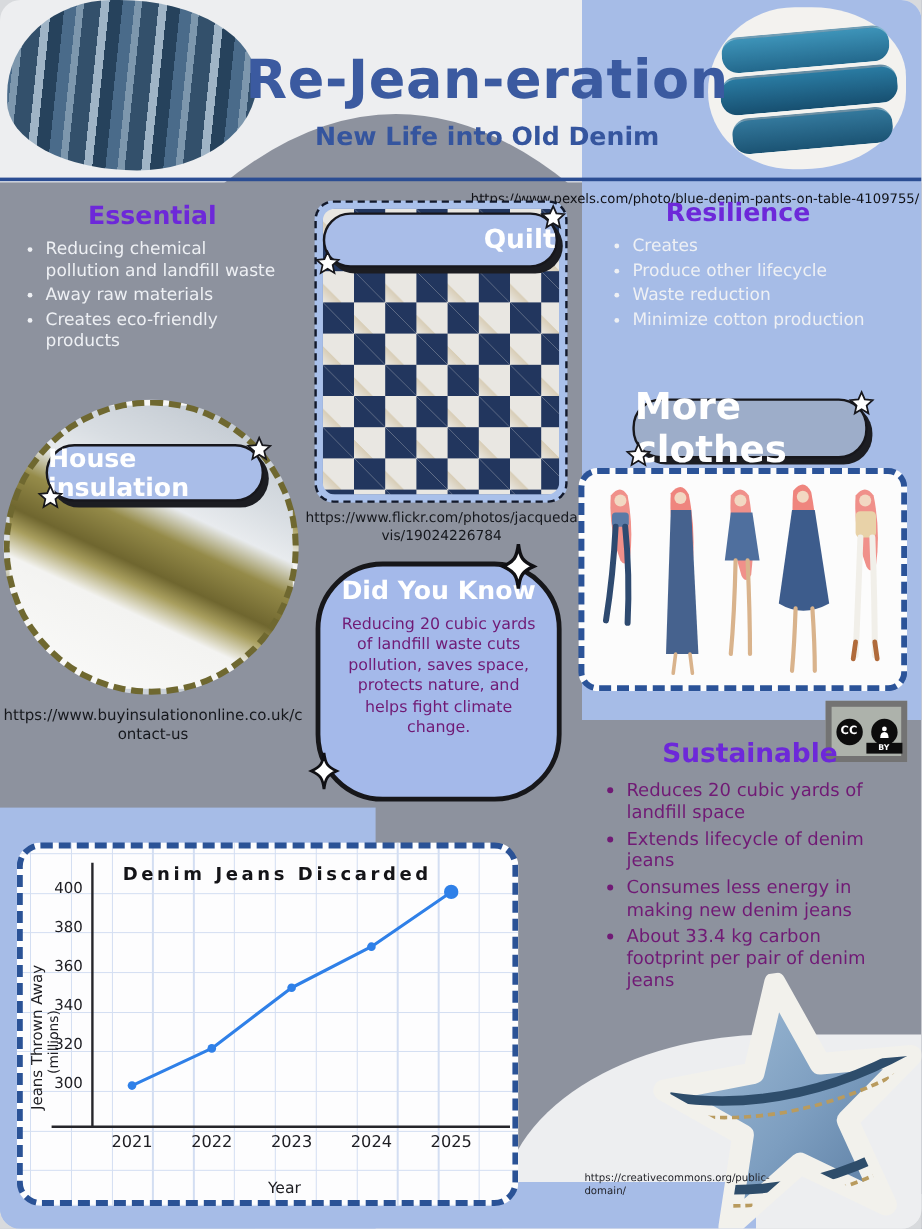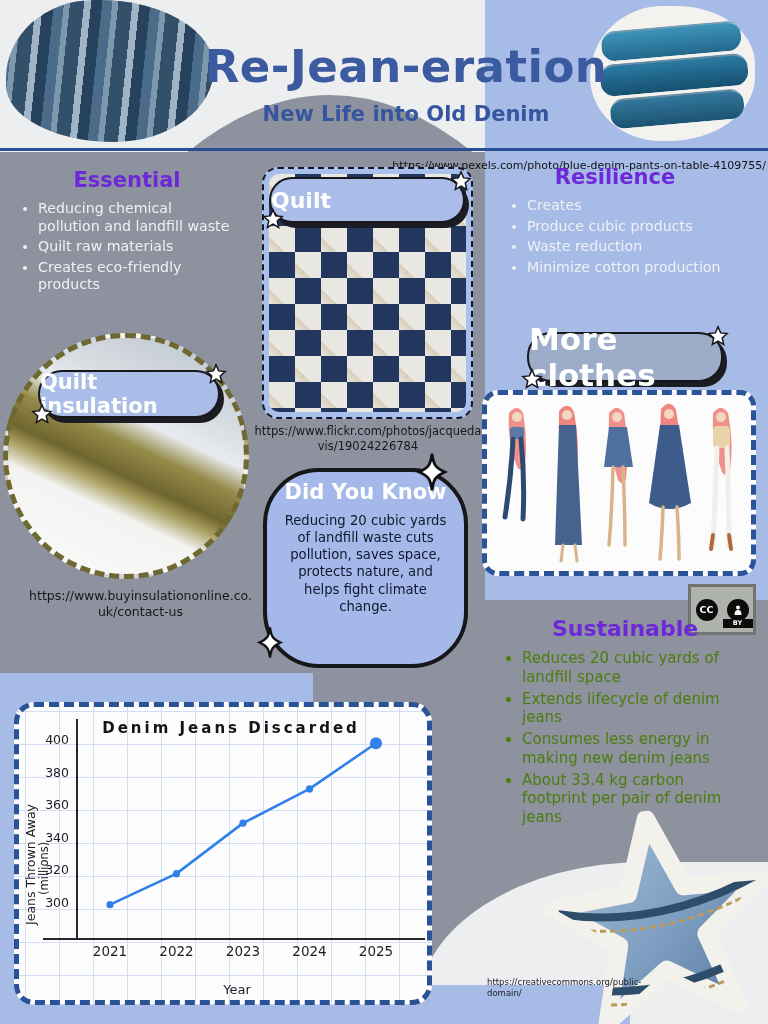--- a/index.html
+++ b/index.html
@@ -1,18 +1,18 @@
 <!DOCTYPE html>
 <html><head>
 <meta charset="utf-8">
 <style>
   html,body{margin:0;padding:0;background:#d8dadd;}
   *{box-sizing:border-box;}
   .poster{position:relative;width:768px;height:1024px;overflow:hidden;
-    font-family:"DejaVu Sans","Liberation Sans",sans-serif;background:#edeef0;}
+    font-family:"DejaVu Sans","Liberation Sans",sans-serif;background:#edeef0;border-radius:17px;}
   .abs{position:absolute;}
 
   
   .bg-gray{left:0;top:152px;width:768px;height:843px;background:#8d929e;}
   .bg-blue-right{left:485px;top:0;width:283px;height:600px;background:#a6bce7;}
   .bg-white-br{left:418px;top:862px;width:350px;height:162px;background:#edeef0;
     border-top-left-radius:65% 90%;}
   .bg-blue-bl{left:0;top:673px;width:313px;height:351px;background:#a6bce7;}
   .bg-blue-strip{left:0;top:985px;width:630px;height:39px;background:#a6bce7;}
 
@@ -30,29 +30,29 @@
     border-radius:42% 55% 48% 52% / 55% 48% 52% 40%;
     background:repeating-linear-gradient(96deg,#4a6b8a 0 10px,#7d97ad 10px 16px,#33506b 16px 30px,#9fb4c6 30px 37px,#26425c 37px 48px);}
   .blob-tr{left:590px;top:6px;width:165px;height:135px;background:#f3f2ef;
     border-radius:46% 50% 55% 45% / 55% 45% 50% 50%;}
   .jeans-stack{left:8px;top:12px;width:150px;height:110px;transform:rotate(-5deg);}
   .jbar{position:absolute;border-radius:14px;border-top:2px solid rgba(255,255,255,.35);}
 
   h2.sec{margin:0;text-align:center;font-size:21px;font-weight:700;color:#6d28d9;}
   .bullets{margin:8px 0 0;padding-left:22px;font-size:14.2px;line-height:1.24;color:#eef0f4;}
   .bullets li{margin-bottom:3px;}
-  .bullets-blue{color:#4d7c0f;font-size:15px;line-height:1.25;}
+  .bullets-blue{color:#701a75;font-size:15px;line-height:1.25;}
 
   .essential{left:16px;top:168px;width:222px;}
   .resilience{left:505px;top:165px;width:220px;}
   .sustainable{left:500px;top:616px;width:250px;}
 
   
   .pill{background:#a9bde8;border:2.5px solid #17171c;border-radius:24px;color:#fff;
-    display:flex;align-items:center;justify-content:flex-start;font-weight:600;
+    display:flex;align-items:center;justify-content:flex-end;font-weight:600;
     box-shadow:4px 5px 0 #1c1d22;}
   .star5{position:absolute;width:22px;height:22px;}
   .sparkle{position:absolute;}
 
   
   .quilt-card{left:262px;top:167px;width:211px;height:252px;background:#a9c0ea;
     border:2px dashed #12192b;border-radius:16px;padding:5px;}
   .quilt-img{width:100%;height:100%;border-radius:10px;background-color:#22365e;
     background-image:
       linear-gradient(45deg,#22365e 25%,transparent 25%,transparent 75%,#22365e 75%),
@@ -60,41 +60,41 @@
     background-position:0 0,26px 26px;background-size:52px 52px;}
   .quilt-pill{position:absolute;left:5px;top:8px;width:196px;height:46px;font-size:22px;}
   .caption{font-size:11.5px;color:#16181d;text-align:center;overflow-wrap:anywhere;line-height:1.3;}
   .cap-quilt{left:252px;top:424px;width:232px;}
 
   
   .house-circle{left:3px;top:333px;width:246px;height:246px;border-radius:50%;
     border:5px dashed #6f6830;
     background:linear-gradient(205deg,#b9c1ca 0%,#d8dde2 28%,#e8ebee 38%,#958b49 46%,#6f662f 56%,#a89e5e 61%,#f3f3f1 68%,#fbfbfa 100%);}
   .house-pill{left:38px;top:370px;width:182px;height:48px;font-size:21px;}
-  .cap-house{left:0;top:588px;width:255px;font-size:12.5px;padding-left:26px;}
+  .cap-house{left:0;top:588px;width:255px;font-size:12.5px;}
 
   .more-pill{left:527px;top:332px;width:196px;height:50px;font-size:31px;background:#9dadc9;}
 
   .fashion-box{left:482px;top:390px;width:274px;height:186px;background:#fcfcfc;
     border:5px dashed #2b5398;border-radius:16px;overflow:hidden;}
 
   
   .cc-badge{left:688px;top:584px;width:68px;height:51px;background:#adb2ab;
-    border:3px solid #737373;display:flex;align-items:center;justify-content:space-around;}
+    border:5px solid #737373;display:flex;align-items:center;justify-content:space-around;}
   .cc-cell{position:relative;width:26px;height:26px;display:flex;align-items:center;justify-content:center;}
   .cc-circle{width:22px;height:22px;border-radius:50%;background:#0c0c0c;color:#fff;
     display:flex;align-items:center;justify-content:center;font-size:9.5px;font-weight:700;}
   .by-bar{position:absolute;left:-2px;bottom:-5px;width:30px;height:9px;background:#0c0c0c;
     color:#fff;font-size:6.5px;font-weight:700;text-align:center;line-height:9px;}
 
   
   .dyk{left:263px;top:468px;width:205px;height:200px;background:#a4b9ea;
     border:4px solid #17171a;border-radius:56px;padding:8px 12px 0;text-align:center;}
   .dyk h2{margin:0 0 8px;font-size:21px;font-weight:700;color:#fff;}
-  .dyk p{margin:0;font-size:13.2px;line-height:1.3;color:#0f172a;}
+  .dyk p{margin:0;font-size:13.2px;line-height:1.3;color:#701a75;}
 
   
   .chart-card{left:14px;top:702px;width:418px;height:303px;background:#fdfdfe;
     border:5px dashed #2a5296;border-radius:20px;overflow:hidden;
     background-image:
       repeating-linear-gradient(to right,#d3def2 0,#d3def2 1px,transparent 1px,transparent 34px),
       repeating-linear-gradient(to bottom,#d3def2 0,#d3def2 1px,transparent 1px,transparent 33px);
     background-position:6px 4px;}
   .chart-card svg{position:absolute;left:0;top:0;}
   .ct{font:12.5px "DejaVu Sans",sans-serif;fill:#1d1d22;}
@@ -129,21 +129,21 @@
   </div>
   <div class="abs title">Re-Jean-eration</div>
   <div class="abs subtitle">New Life into Old Denim</div>
   <div class="abs divider"></div>
   <div class="abs credit credit-right">https://www.pexels.com/photo/blue-denim-pants-on-table-4109755/</div>
 
   <div class="abs essential">
     <h2 class="sec">Essential</h2>
     <ul class="bullets">
       <li>Reducing chemical pollution and landfill waste</li>
-      <li>Quilt raw materials</li>
+      <li>Away raw materials</li>
       <li>Creates eco-friendly products</li>
     </ul>
   </div>
 
   <div class="abs quilt-card">
     <div class="quilt-img"></div>
     <div class="pill quilt-pill">
       <span>Quilt</span>
       <svg class="star5" style="right:-9px;top:-9px;" viewBox="0 0 24 24">
           <polygon points="12,2 14.9,8.6 22,9.3 16.6,14.1 18.2,21.2 12,17.5 5.8,21.2 7.4,14.1 2,9.3 9.1,8.6" fill="#fff" stroke="#17171c" stroke-width="1.6"></polygon>
@@ -152,29 +152,29 @@
           <polygon points="12,2 14.9,8.6 22,9.3 16.6,14.1 18.2,21.2 12,17.5 5.8,21.2 7.4,14.1 2,9.3 9.1,8.6" fill="#fff" stroke="#17171c" stroke-width="1.6"></polygon>
         </svg>
     </div>
   </div>
   <div class="abs caption cap-quilt">https://www.flickr.com/photos/jacquedavis/19024226784</div>
 
   <div class="abs resilience">
     <h2 class="sec">Resilience</h2>
     <ul class="bullets">
       <li>Creates</li>
-      <li>Produce cubic products</li>
+      <li>Produce other lifecycle</li>
       <li>Waste reduction</li>
       <li>Minimize cotton production</li>
     </ul>
   </div>
 
   <div class="abs house-circle"></div>
   <div class="abs pill house-pill">
-    <span>Quilt insulation</span>
+    <span>House insulation</span>
     <svg class="star5" style="right:-9px;top:-9px;" viewBox="0 0 24 24">
         <polygon points="12,2 14.9,8.6 22,9.3 16.6,14.1 18.2,21.2 12,17.5 5.8,21.2 7.4,14.1 2,9.3 9.1,8.6" fill="#fff" stroke="#17171c" stroke-width="1.6"></polygon>
       </svg>
     <svg class="star5" style="left:-9px;bottom:-9px;" viewBox="0 0 24 24">
         <polygon points="12,2 14.9,8.6 22,9.3 16.6,14.1 18.2,21.2 12,17.5 5.8,21.2 7.4,14.1 2,9.3 9.1,8.6" fill="#fff" stroke="#17171c" stroke-width="1.6"></polygon>
       </svg>
   </div>
   <div class="abs caption cap-house">https://www.buyinsulationonline.co.uk/contact-us</div>
 
   <div class="abs pill more-pill">

